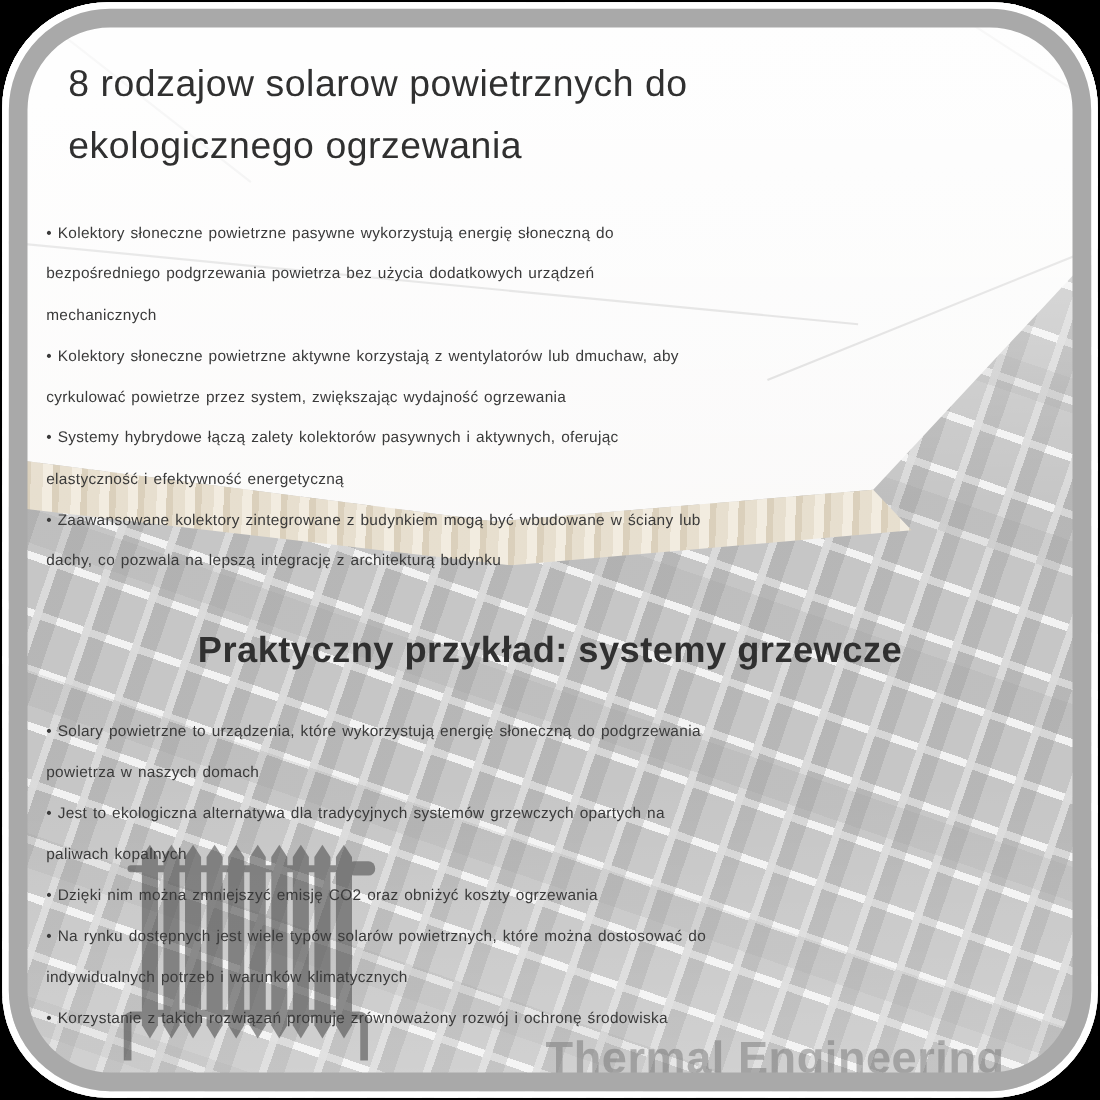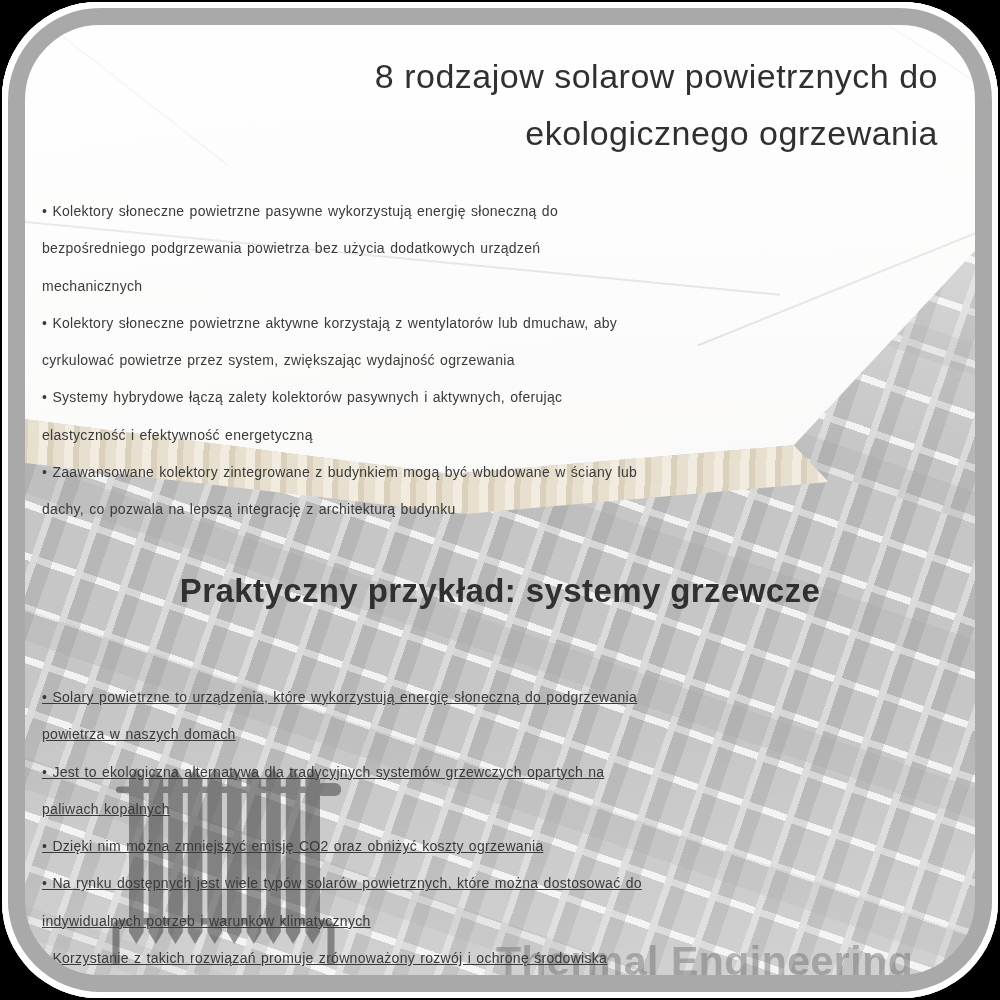--- a/index.html
+++ b/index.html
@@ -28,28 +28,28 @@
          clip-path:polygon(0 41.6%,45% 47.4%,79.5% 44.5%,83% 48.2%,46.5% 51.4%,0 46%);
          background:repeating-linear-gradient(92deg,#ede4d3 0 9px,#cbbc9f 9px 15px,#ddd1ba 15px 26px);}
   .veil{position:absolute;inset:0;background:linear-gradient(180deg,
          rgba(255,255,255,.75) 0%,rgba(255,255,255,.45) 30%,
          rgba(255,255,255,.30) 45%,rgba(255,255,255,.30) 72%,
          rgba(255,255,255,.44) 100%);}
   
   .ring{position:absolute;inset:6px;border-radius:92px;border:17px solid #a9a9a9;
         box-shadow:0 0 0 8px #ffffff;pointer-events:none;z-index:10;}
   
-  .title{position:absolute;top:46px;left:60px;right:60px;margin:0;text-align:right;
+  .title{position:absolute;top:46px;left:60px;right:60px;margin:0;text-align:left;
          font-size:34px;font-weight:500;line-height:57px;color:#303030;letter-spacing:.5px;z-index:4;}
   .subtitle{position:absolute;top:570px;left:40px;right:40px;margin:0;text-align:center;
          font-size:33px;font-weight:700;color:#303030;letter-spacing:.4px;z-index:4;}
   .bullets{position:absolute;left:40px;right:24px;z-index:4;color:#3a3a3a;
          font-size:14px;line-height:37.3px;letter-spacing:.3px;word-spacing:1px;}
   .bullets-1{top:191px;}
-  .bullets-2{top:677px;text-decoration:underline;}
+  .bullets-2{top:644px;}
   .tline{white-space:nowrap;}
   .watermark{position:absolute;left:494px;top:936px;z-index:2;white-space:nowrap;
          font-size:41px;font-weight:700;color:rgba(118,118,118,.5);letter-spacing:.5px;}
   .radiator{position:absolute;left:104px;top:760px;z-index:3;opacity:.58;}
 </style>
 </head>
 <body>
 
 <div class="stage">
   <div class="card">

